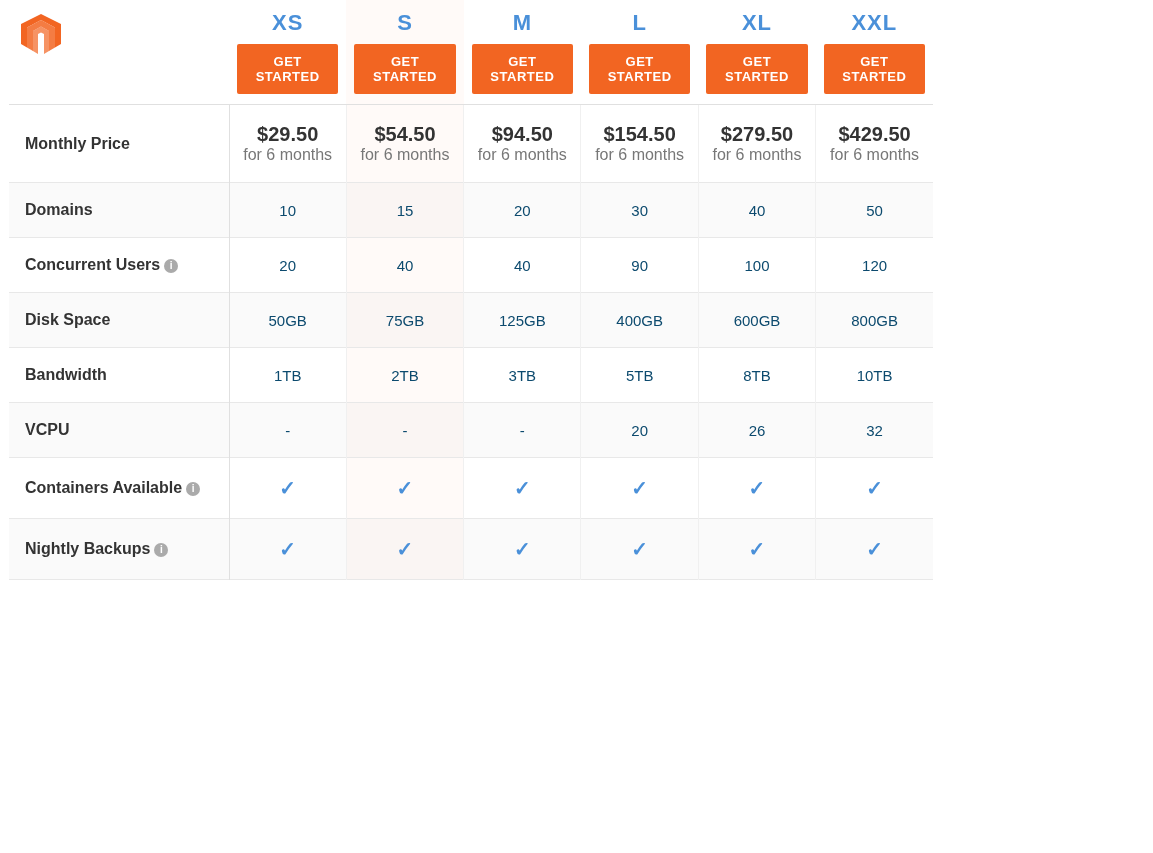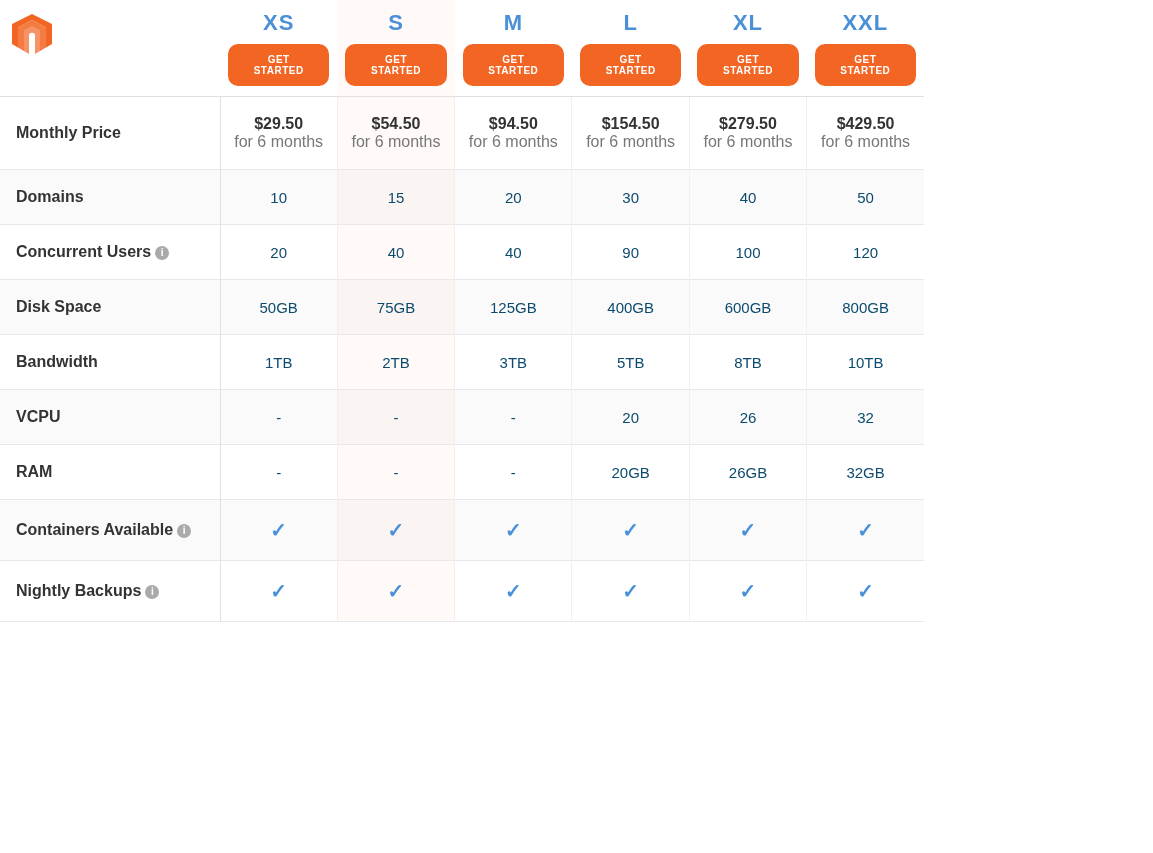--- a/index.html
+++ b/index.html
@@ -1,36 +1,36 @@
 <!DOCTYPE html>
 <html><head>
   <meta charset="utf-8">
   <style>
     * { box-sizing: border-box; margin: 0; padding: 0; }
     body { font-family: Arial, sans-serif; background: #fff; color: #333; font-size: 14px; }
 
-    .page-wrapper { width: 924px; min-height: 853px; overflow: auto; }
+    .page-wrapper { width: 924px; min-height: 853px; overflow: auto; margin-left: 9px; }
 
     .pricing-table { width: 100%; border-collapse: collapse; }
 
     
     .pricing-table thead tr.plan-row th { padding: 10px 8px; text-align: center; vertical-align: top; border-bottom: 1px solid #e0e0e0; }
     .pricing-table thead tr.plan-row th.label-col { width: 220px; text-align: left; }
     .plan-name { color: #4a90d9; font-size: 22px; font-weight: bold; letter-spacing: 1px; display: block; margin-bottom: 8px; }
     .get-started-btn {
       background-color: #f26522;
       color: #fff;
       border: none;
       padding: 10px 16px;
-      font-size: 10px;
+      font-size: 13px;
       font-weight: bold;
       cursor: pointer;
       letter-spacing: 0.5px;
       text-transform: uppercase;
-      border-radius: 10px;
+      border-radius: 2px;
       width: 100%;
       display: block;
     }
 
     
     .logo-cell { padding: 10px 8px; vertical-align: middle; }
     .logo-wrapper { display: flex; align-items: center; gap: 10px; }
     .logo-icon { width: 48px; height: 48px; }
     .logo-text-wrapper { display: flex; flex-direction: column; }
     .logo-managed { color: #f26522; font-size: 11px; font-weight: bold; letter-spacing: 2px; text-transform: uppercase; }
@@ -43,21 +43,21 @@
     .pricing-table tbody tr td.row-label {
       text-align: left;
       font-size: 16px;
       font-weight: 600;
       color: #333;
       padding-left: 16px;
       border-right: 1px solid #e0e0e0;
     }
 
     
-    .price-amount { font-size: 16px; font-weight: bold; color: #333; display: block; }
+    .price-amount { font-size: 20px; font-weight: bold; color: #333; display: block; }
     .price-period { font-size: 16px; color: #777; display: block; }
 
     
     .cell-value { font-size: 15px; color: #0c4a6e; }
 
     
     .checkmark { color: #4a90d9; font-size: 20px; font-weight: bold; }
 
     
     .info-icon {
@@ -201,29 +201,20 @@
         <tr>
           <td class="row-label"><span>VCPU</span></td>
           <td><span class="cell-value">-</span></td>
           <td class="col-s"><span class="cell-value">-</span></td>
           <td><span class="cell-value">-</span></td>
           <td><span class="cell-value">20</span></td>
           <td><span class="cell-value">26</span></td>
           <td><span class="cell-value">32</span></td>
         </tr>
         <tr>
-          <td class="row-label"><span>RAM</span></td>
-          <td><span class="cell-value">-</span></td>
-          <td class="col-s"><span class="cell-value">-</span></td>
-          <td><span class="cell-value">-</span></td>
-          <td><span class="cell-value">20GB</span></td>
-          <td><span class="cell-value">26GB</span></td>
-          <td><span class="cell-value">32GB</span></td>
-        </tr>
-        <tr>
           <td class="row-label"><span>Containers Available</span><span class="info-icon">i</span></td>
           <td><span class="checkmark">✓</span></td>
           <td class="col-s"><span class="checkmark">✓</span></td>
           <td><span class="checkmark">✓</span></td>
           <td><span class="checkmark">✓</span></td>
           <td><span class="checkmark">✓</span></td>
           <td><span class="checkmark">✓</span></td>
         </tr>
         <tr>
           <td class="row-label"><span>Nightly Backups</span><span class="info-icon">i</span></td>

